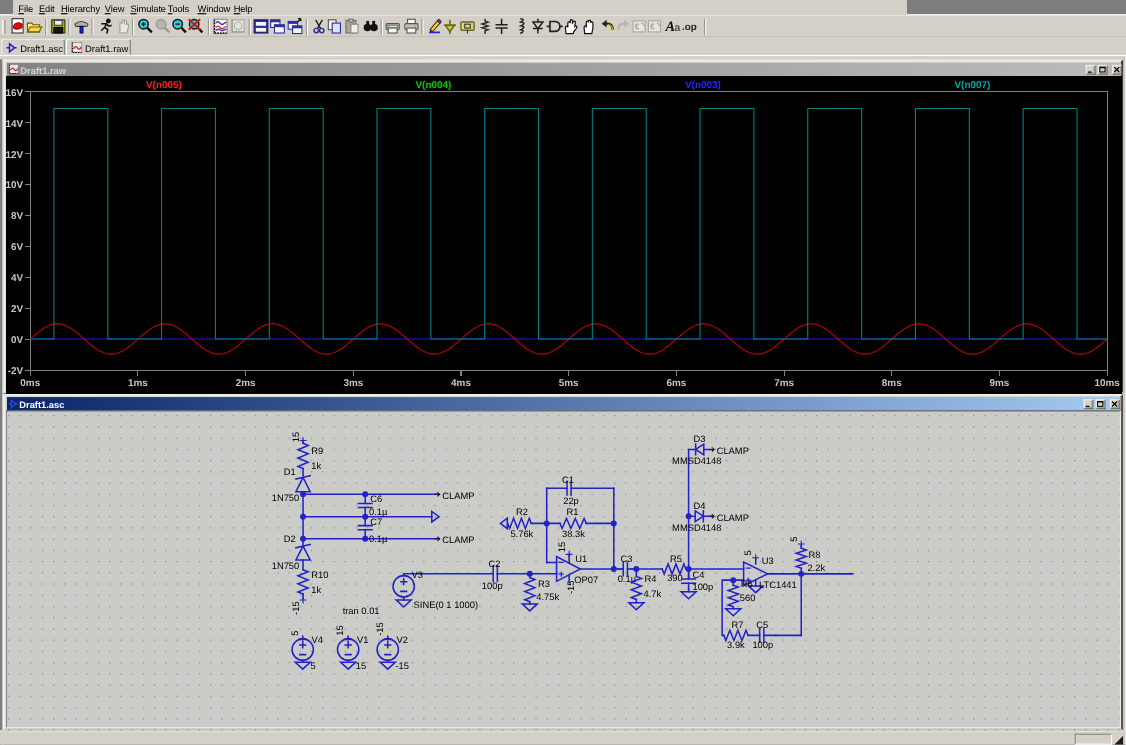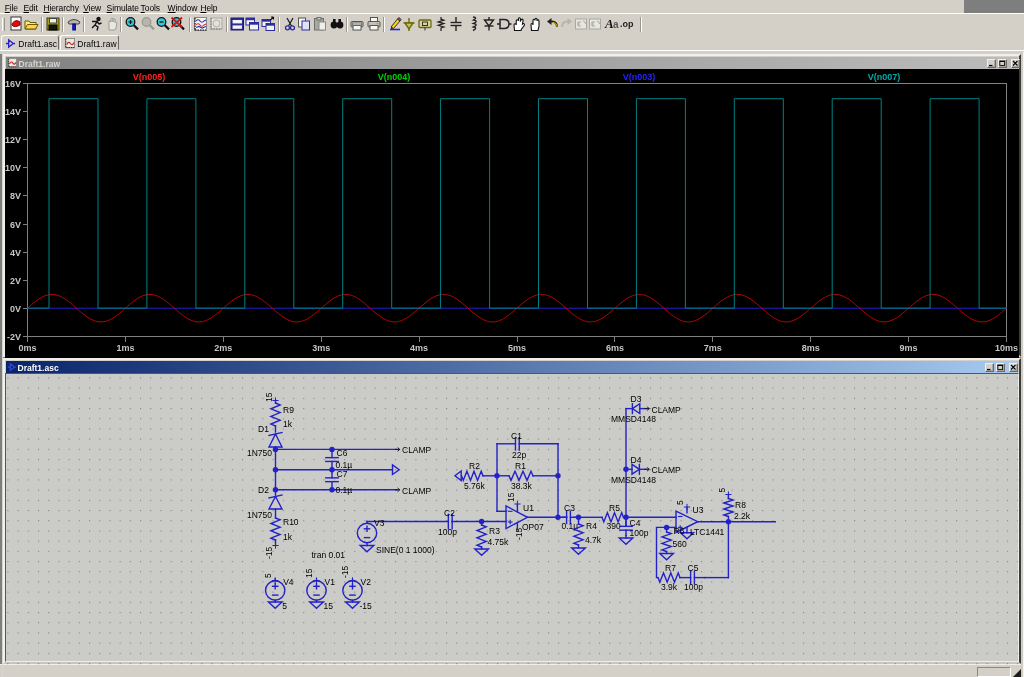--- a/index.html
+++ b/index.html
@@ -1,13 +1,13 @@
 <!DOCTYPE html>
 <html><head><meta charset="utf-8"><style>*{margin:0;padding:0;box-sizing:border-box}body{width:1024px;height:677px;overflow:hidden;font-family:"Liberation Sans",sans-serif;background:#7e7e7e;position:relative}</style></head><body>
-<div style="position:absolute;left:0;top:0;width:964px;height:13px;background:#d4d0c8;will-change:transform;font-size:8.5px;letter-spacing:-0.1px;color:#000">
+<div style="position:absolute;left:12px;top:0;width:812px;height:13px;background:#d4d0c8;will-change:transform;font-size:8.5px;letter-spacing:-0.1px;color:#000">
     <span style="position:absolute;left:4.7px;top:2.5px"><u>F</u>ile</span>
     <span style="position:absolute;left:23.4px;top:2.5px"><u>E</u>dit</span>
     <span style="position:absolute;left:43.4px;top:2.5px"><u>H</u>ierarchy</span>
     <span style="position:absolute;left:83.2px;top:2.5px"><u>V</u>iew</span>
     <span style="position:absolute;left:106.6px;top:2.5px"><u>S</u>imulate</span>
     <span style="position:absolute;left:140.6px;top:2.5px"><u>T</u>ools</span>
     <span style="position:absolute;left:167.6px;top:2.5px"><u>W</u>indow</span>
     <span style="position:absolute;left:200.4px;top:2.5px"><u>H</u>elp</span>
   </div>
 <div style="position:absolute;left:0;top:13px;width:1024px;height:20px;background:#d4d0c8;border-top:1px solid #fff">

